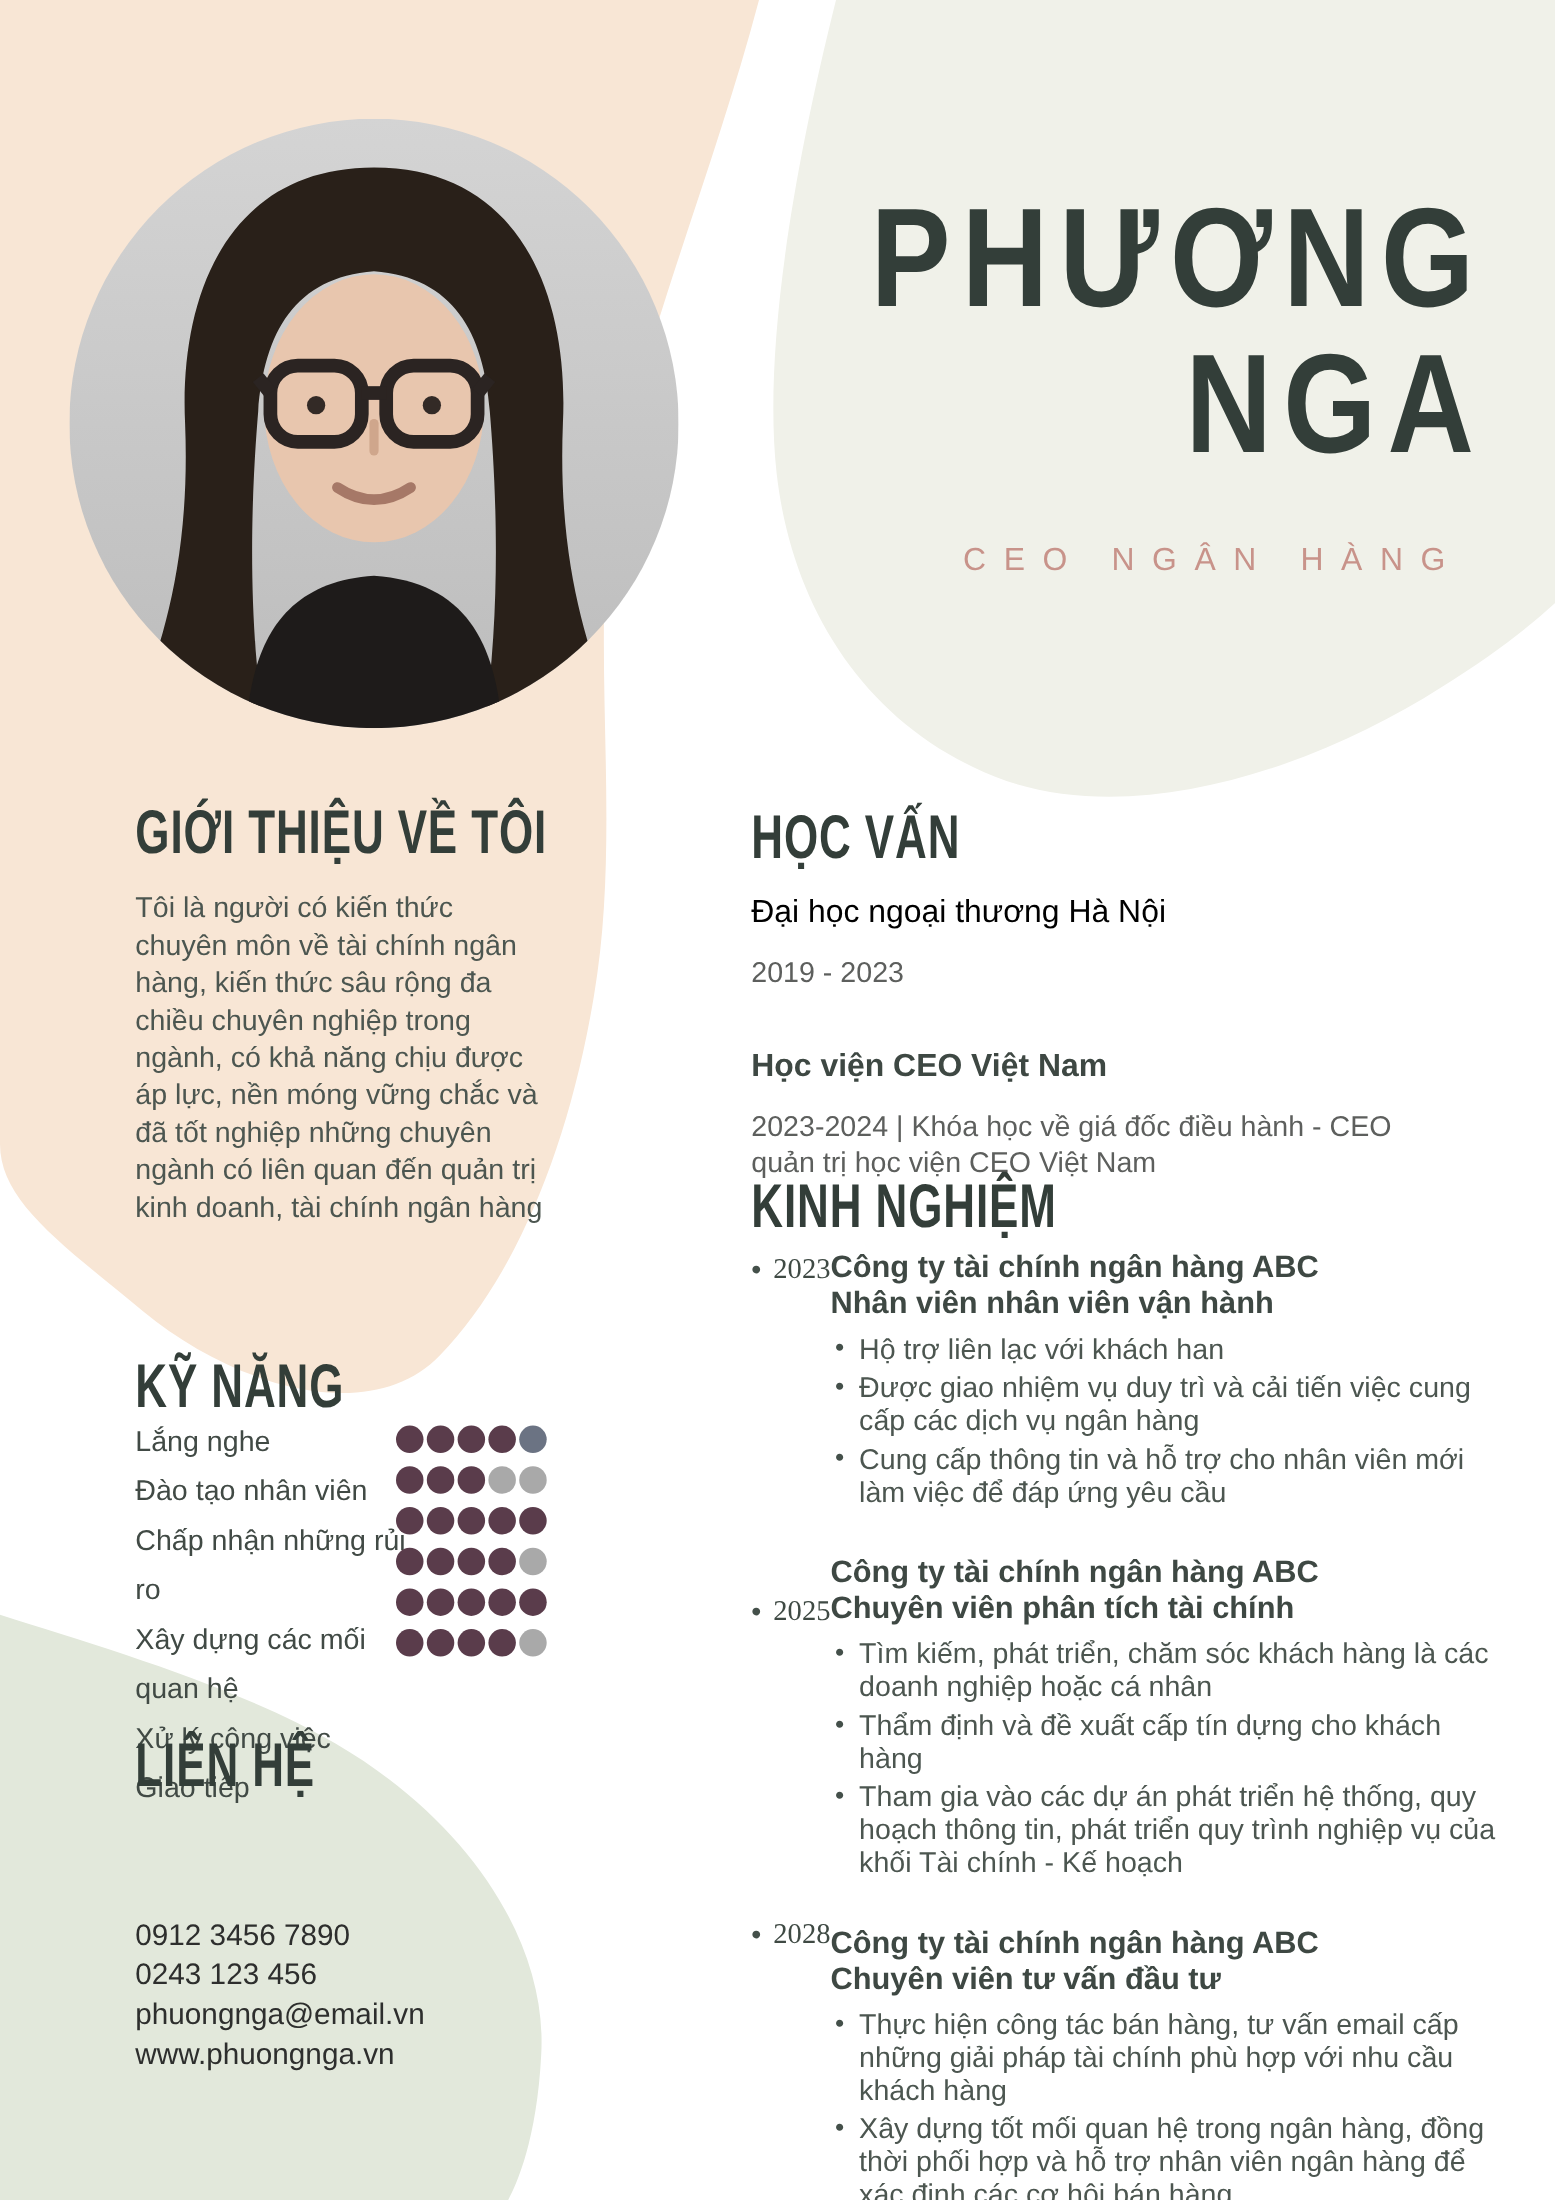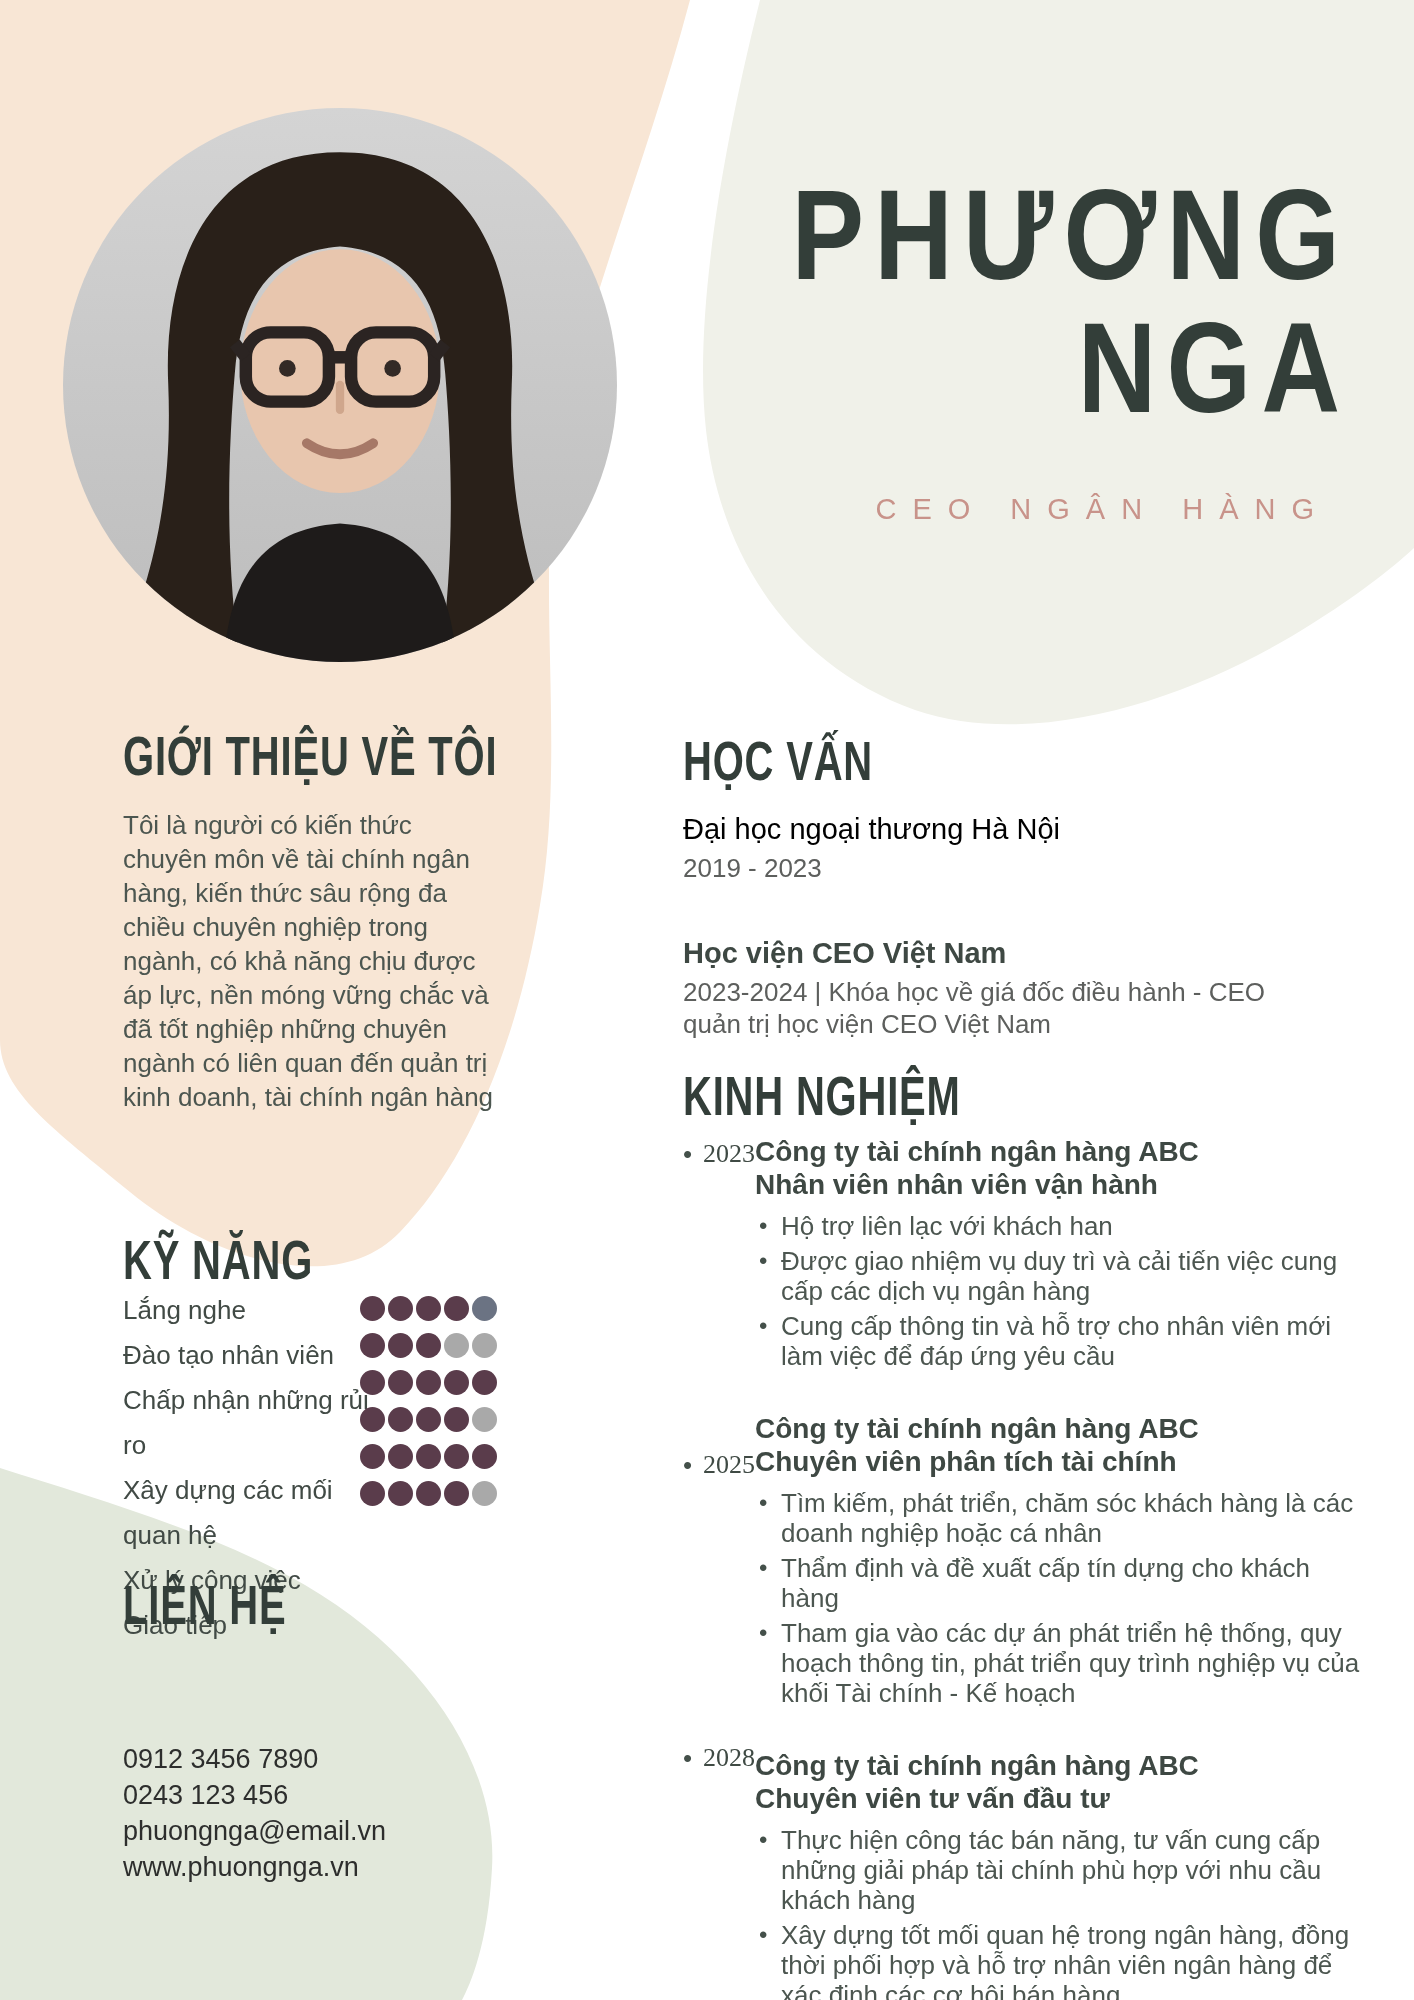--- a/index.html
+++ b/index.html
@@ -48,21 +48,21 @@
 
   
   .contact-lines { position:absolute; left:123px; top:1741px;
     font-size:27px; line-height:36px; color:#2d2e2d; }
 
   
   .edu-entries { position:absolute; left:683px; top:812px; width:612px; }
   .edu-entry { margin-bottom:52px; }
   .edu-school { font-size:29px; line-height:34px; color:#000000; }
   .edu-entry:nth-child(2) .edu-school { font-weight:bold; color:#3e4843; }
-  .edu-detail { margin-top:6px; font-size:26px; line-height:32px; color:#5d5f5d; }
+  .edu-detail { margin-top:22px; font-size:26px; line-height:32px; color:#5d5f5d; }
 
   
   .exp-entries { position:absolute; left:683px; top:1135px; width:690px; }
   .exp-entry { display:flex; align-items:flex-start; margin-bottom:36px; }
   .exp-outer-bullet { width:20px; font-size:26px; color:#44504a; padding-top:4px; flex:none; }
   .exp-year { width:52px; flex:none; font-family:"Liberation Serif","DejaVu Serif",serif;
     font-size:26px; color:#3f4a44; }
   .exp-content { flex:1; min-width:0; }
   .exp-company { font-size:28px; font-weight:bold; line-height:33px; color:#3e4843; }
   .exp-role { font-size:28px; font-weight:bold; line-height:33px; color:#3e4843; }
@@ -219,20 +219,20 @@
           </ul>
         </div>
       </div>
       <div class="exp-entry">
         <span class="exp-outer-bullet" style="margin-top: -10px;">•</span>
         <span class="exp-year" style="margin-top: -6px;">2028</span>
         <div class="exp-content">
           <div class="exp-company">Công ty tài chính ngân hàng  ABC</div>
           <div class="exp-role">Chuyên viên tư vấn đầu tư</div>
           <ul class="exp-bullets">
-            <li><span class="li-dot">•</span><span>Thực hiện công tác bán năng, tư vấn cung cấp những giải pháp tài chính phù hợp với nhu cầu khách hàng</span></li>
+            <li><span class="li-dot">•</span><span>Thực hiện công tác bán hàng, tư vấn email cấp những giải pháp tài chính phù hợp với nhu cầu khách hàng</span></li>
             <li><span class="li-dot">•</span><span>Xây dựng tốt mối quan hệ trong ngân hàng, đồng thời phối hợp và hỗ trợ nhân viên ngân hàng để xác định các cơ hội bán hàng</span></li>
           </ul>
         </div>
       </div>
     </div>
 
 </div>
 
 </body></html>

